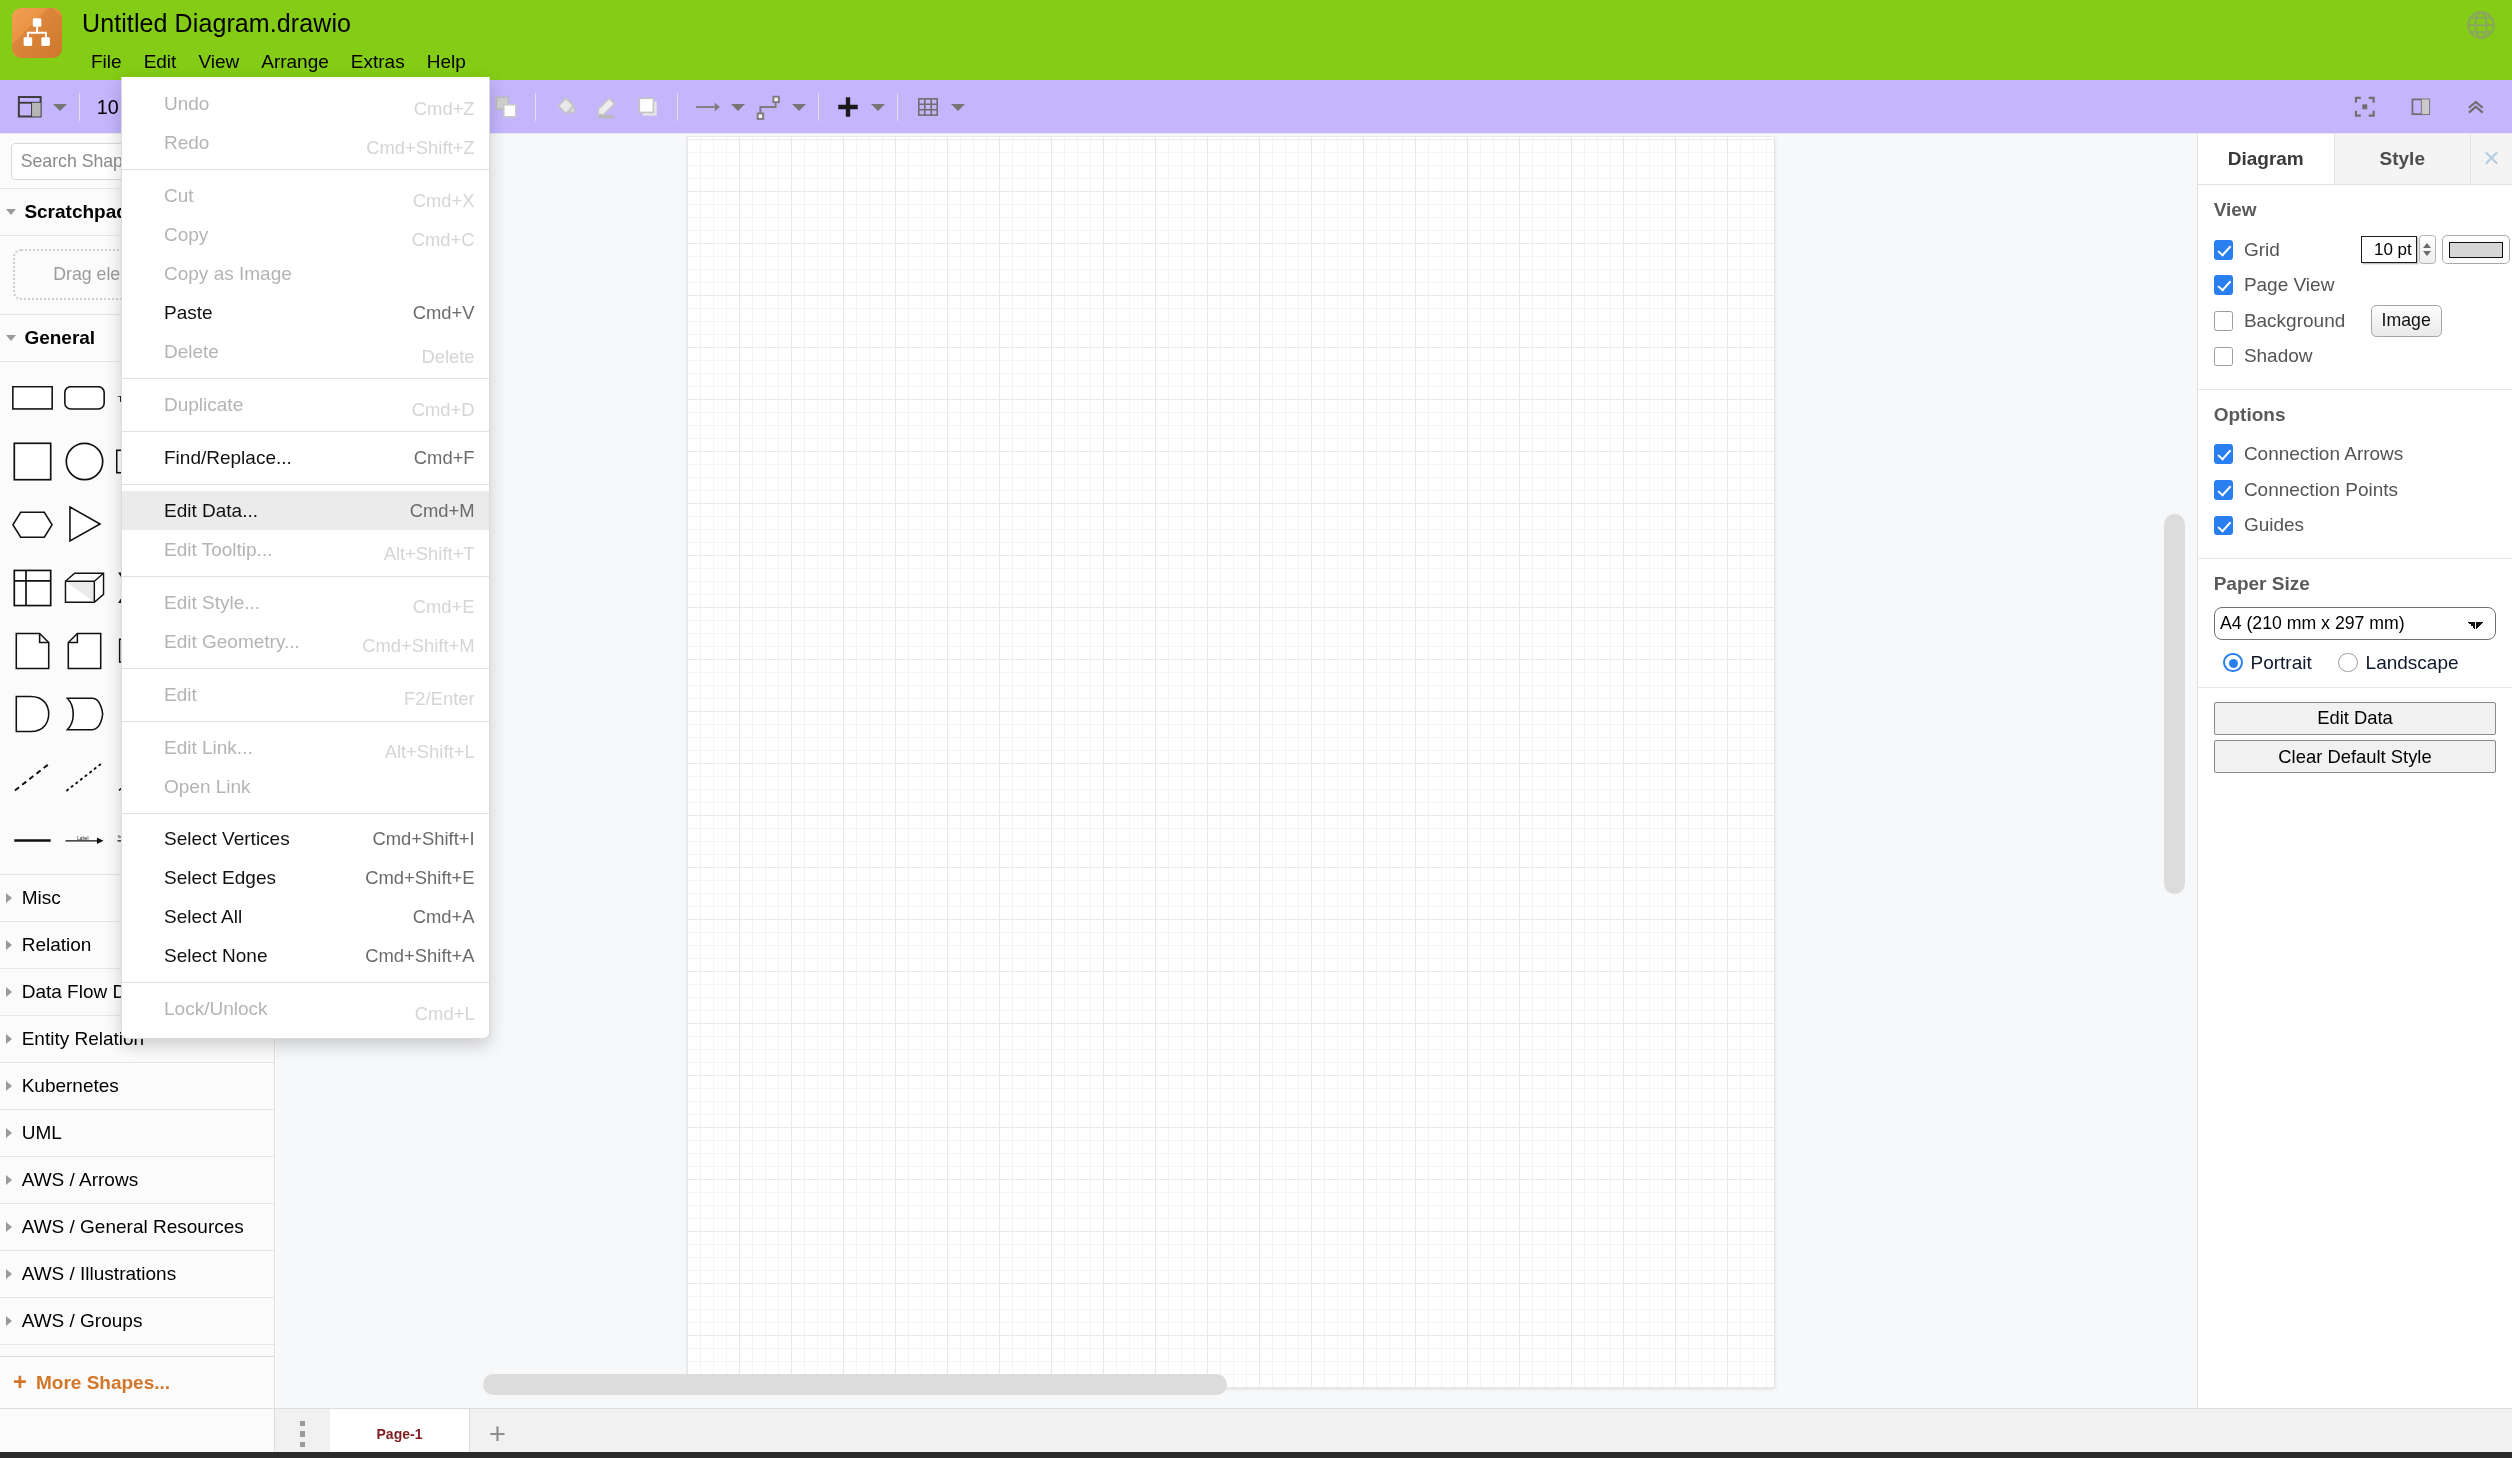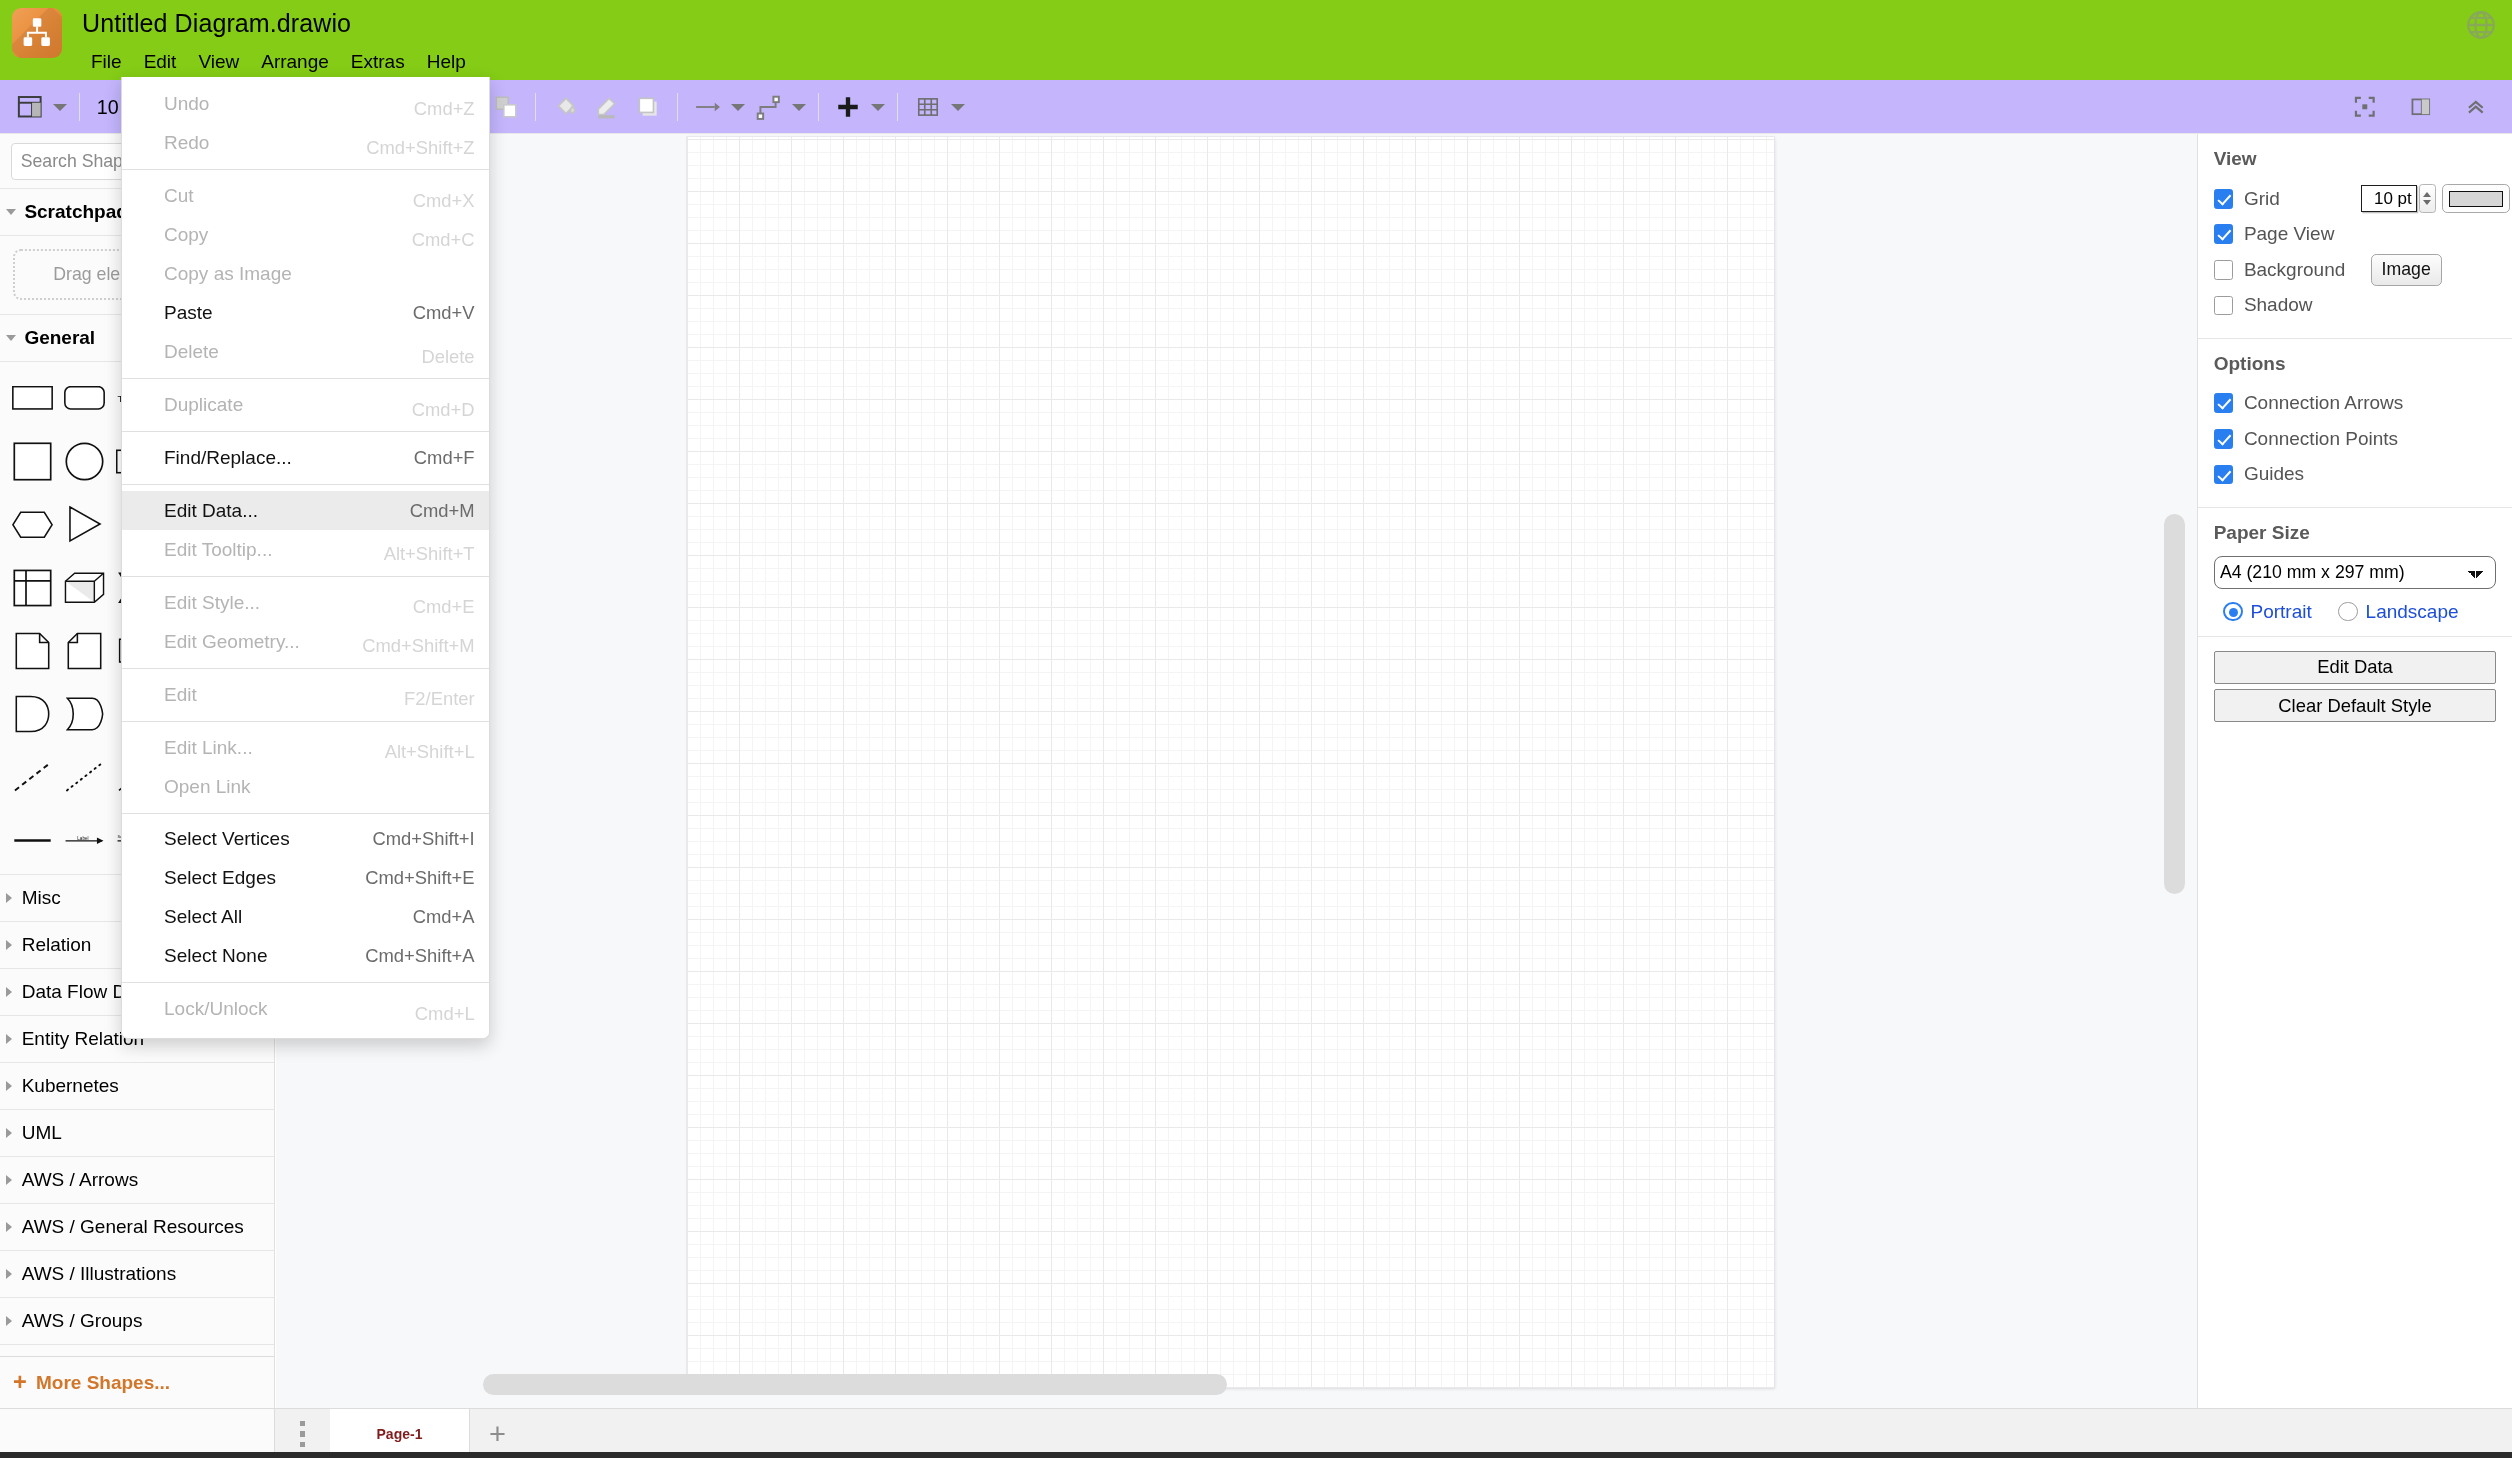--- a/index.html
+++ b/index.html
@@ -218,21 +218,21 @@
       linear-gradient(45deg, transparent 50%, #111 50%),
       linear-gradient(135deg, #111 50%, transparent 50%);
     background-position: calc(100% - 19.7px) 14.4px, calc(100% - 12.5px) 14.4px;
     background-size: 7.2px 7.2px, 7.2px 7.2px; background-repeat: no-repeat;
     margin-bottom: 11.8px;
   }
   .radio-row { display: flex; align-items: center; gap: 7.9px; padding-left: 9.2px; }
   .rb { width: 19.7px; height: 19.7px; border-radius: 50%; border: 1.3px solid #9c9c9c; background: #fff; position: relative; flex: none; }
   .rb.on { border-color: #2a7ff0; border-width: 2px; }
   .rb.on::after { content:""; position:absolute; left:3.9px; top:3.9px; width:9.2px; height:9.2px; border-radius:50%; background:#2a7ff0; }
-  .radio-label { font-size: 19px; color: #1d4ed8; margin-right: 18.4px; }
+  .radio-label { font-size: 19px; color: #0f172a; margin-right: 18.4px; }
   .fp-btn {
     width: 100%; height: 33px; border: 0.7px solid #898989; border-radius: 2px;
     background: #f1f1f1; font-size: 18.4px; color: #000; margin-bottom: 5.2px;
     font-family: "Liberation Sans", sans-serif;
   }
 
   
   .footer {
     position: absolute; left: 0; bottom: 0; width: 2512px; height: 51px;
     background: #f1f1f1; border-top: 0.7px solid #dcdcdc; display: flex; align-items: stretch;
@@ -720,20 +720,25 @@
     <div class="page-sheet"></div>
     <div class="h-scroll">
       <div class="h-thumb"></div>
     </div>
     <div class="v-scroll">
       <div class="v-thumb"></div>
     </div>
   </div>
 
   <div class="format-panel">
+    <div class="fp-tabs">
+      <div class="fp-tab active">Diagram</div>
+      <div class="fp-tab">Style</div>
+      <div class="fp-close">✕</div>
+    </div>
 
     <div class="fp-section">
       <div class="fp-title">View</div>
 
       <div class="fp-row">
         <span class="cb on"></span>
         <span class="fp-label">Grid</span>
         <span class="grid-size-input">10 pt</span>
         <span class="spinner">
             <i class="up"></i>

